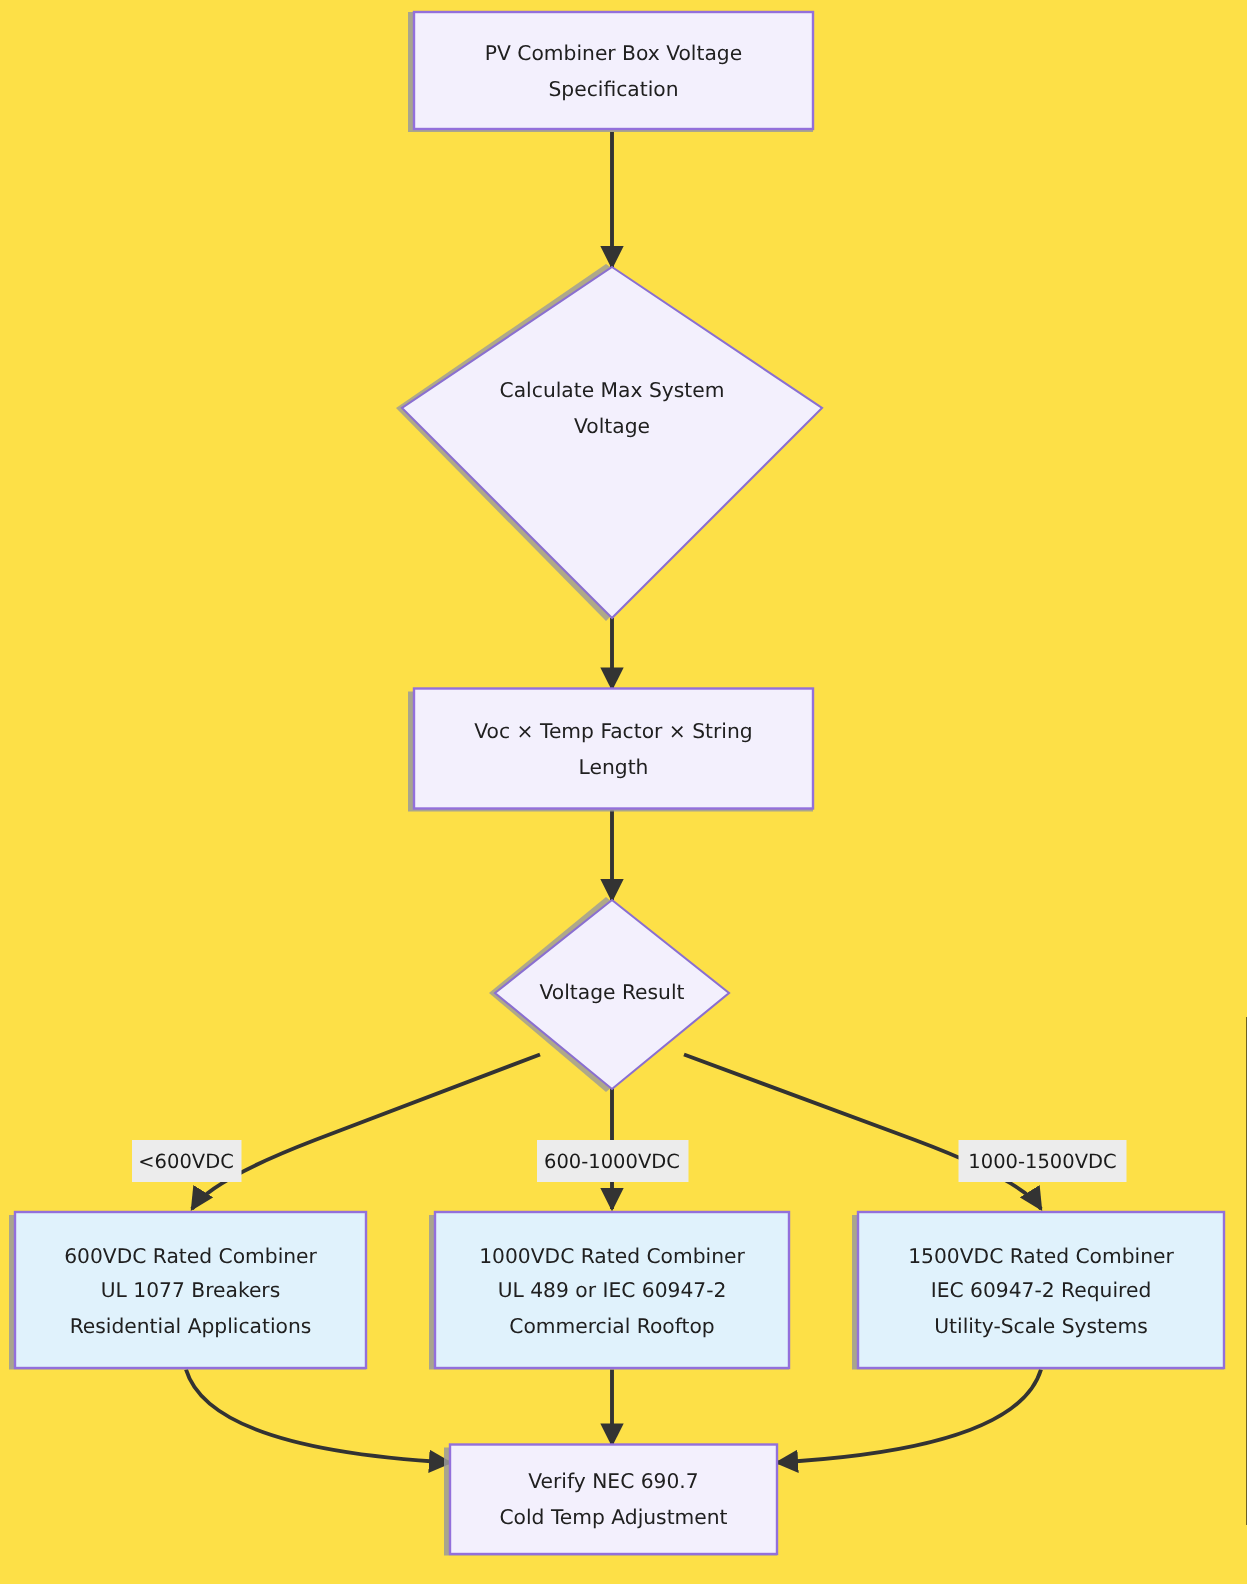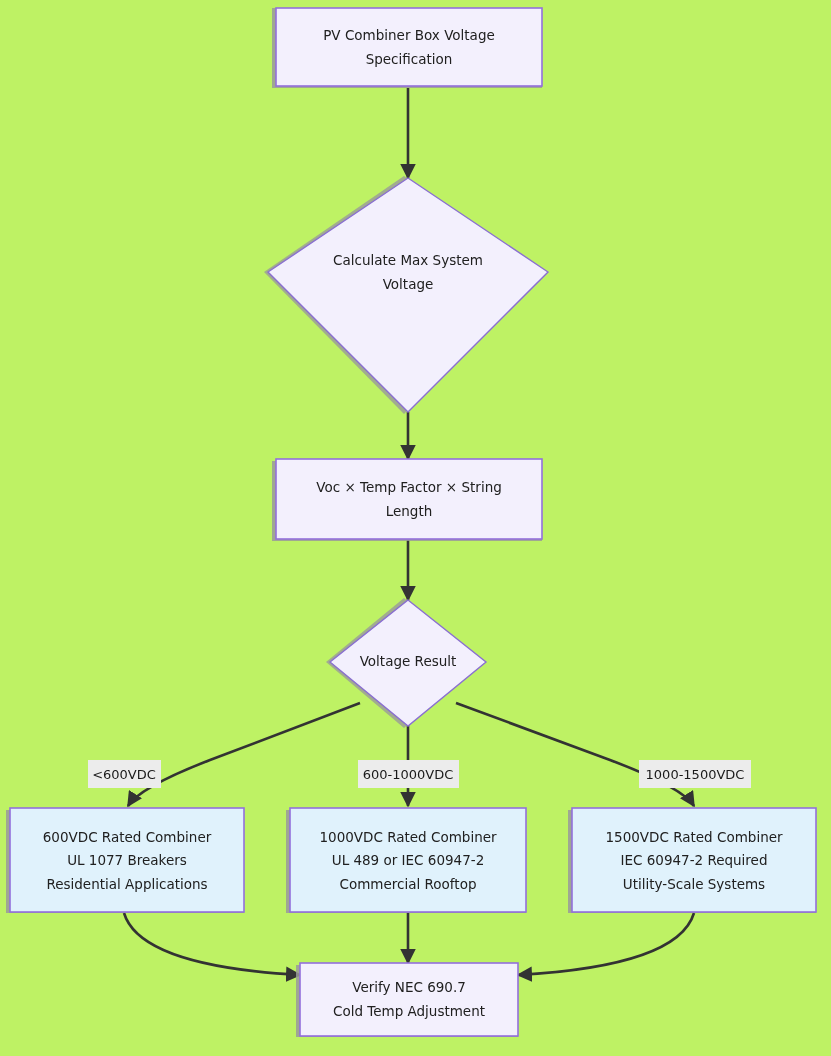--- a/index.html
+++ b/index.html
@@ -4,21 +4,21 @@
 <style>
   html, body {
     margin: 0;
     padding: 0;
     background: #000000;
   }
   #canvas {
     position: relative;
     width: 831px;
     height: 1056px;
-    background: #bef264;
+    background: #fde047;
     overflow: hidden;
     font-family: "DejaVu Sans", sans-serif;
   }
   svg.flow {
     position: absolute;
     left: 0;
     top: 0;
     width: 831px;
     height: 1056px;
   }

